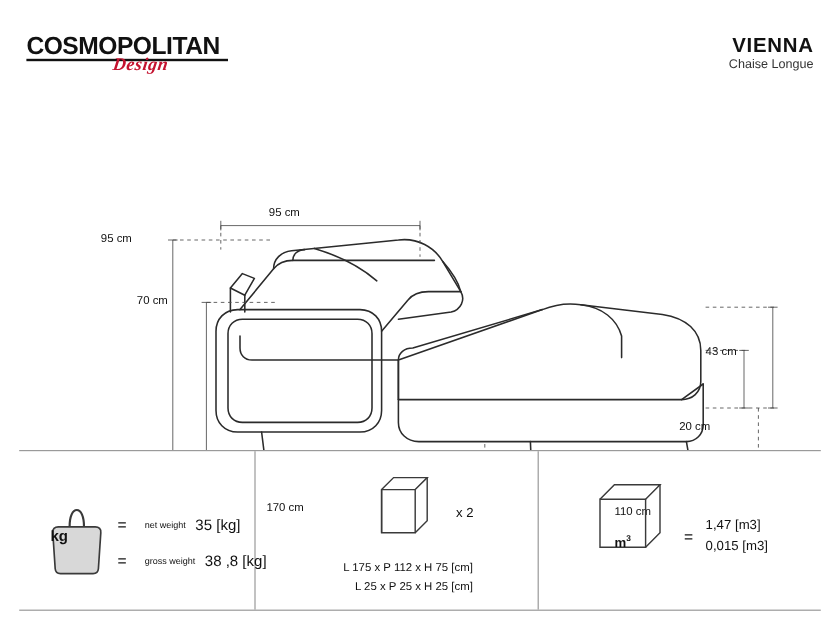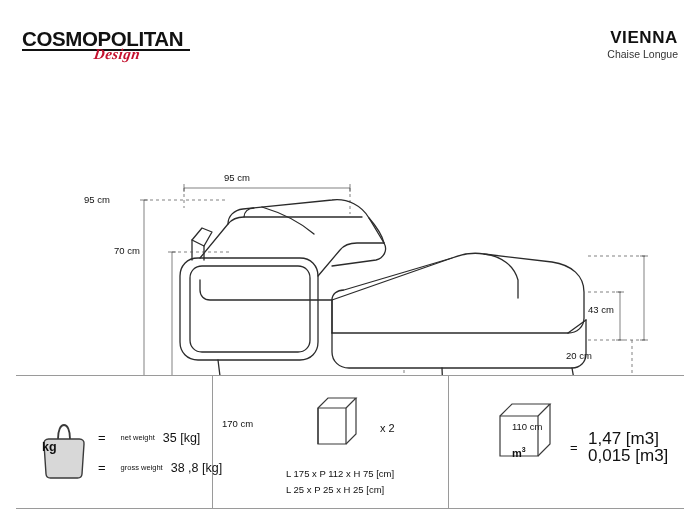--- a/index.html
+++ b/index.html
@@ -113,21 +113,21 @@
     position: absolute;
     font-size: 9.5px;
     color: #111111;
     white-space: nowrap;
   }
   .dim-95w  { left: 224px; top: 92px; }
   .dim-95h  { left: 84px;  top: 114px; }
   .dim-70   { left: 114px; top: 165px; }
   .dim-170  { left: 222px; top: 338px; }
   .dim-110  { left: 512px; top: 341px; }
-  .dim-43   { left: 588px; top: 224px; text-align: center; }
+  .dim-43   { left: 588px; top: 208px; text-align: center; }
   .dim-20   { left: 566px; top: 270px; text-align: right; }
 
   
   .info {
     position: absolute;
     left: 0;
     top: 376px;
     width: 700px;
     height: 149px;
   }
@@ -157,36 +157,37 @@
   .wrow-gross { left: 70px; top: 58px; }
 
   
   .packages { left: 300px; top: 14px; width: 180px; text-align: left; }
   .pkg-x { position: absolute; left: 80px; top: 32px; font-size: 11px; color: #111; }
   .pkg-line {
     font-size: 9.5px;
     color: #111111;
     line-height: 16px;
     white-space: nowrap;
+    text-align: right;
   }
   .pkg-lines { position: absolute; left: -14px; top: 76px; }
 
   
   .volume { left: 490px; top: 18px; width: 200px; }
   .m3-label {
     position: absolute;
     left: 22px; top: 52px;
     font-size: 11px;
     font-weight: bold;
     color: #111111;
   }
   .m3-sup { font-size: 7px; vertical-align: super; }
   .vol-eq { position: absolute; left: 80px; top: 46px; font-size: 13px; color:#111; }
   .vol-vals { position: absolute; left: 98px; top: 36px; }
-  .vol-vals div { font-size: 17px; line-height: 17px; color: #111111; white-space: nowrap; }
+  .vol-vals div { font-size: 11px; line-height: 17px; color: #111111; white-space: nowrap; }
 </style>
 </head>
 <body>
 
 <div class="page">
 
   <div class="brand">
     <div class="brand-main">COSMOPOLITAN</div>
     <div class="brand-underline"></div>
     <div class="brand-script">Design</div>

